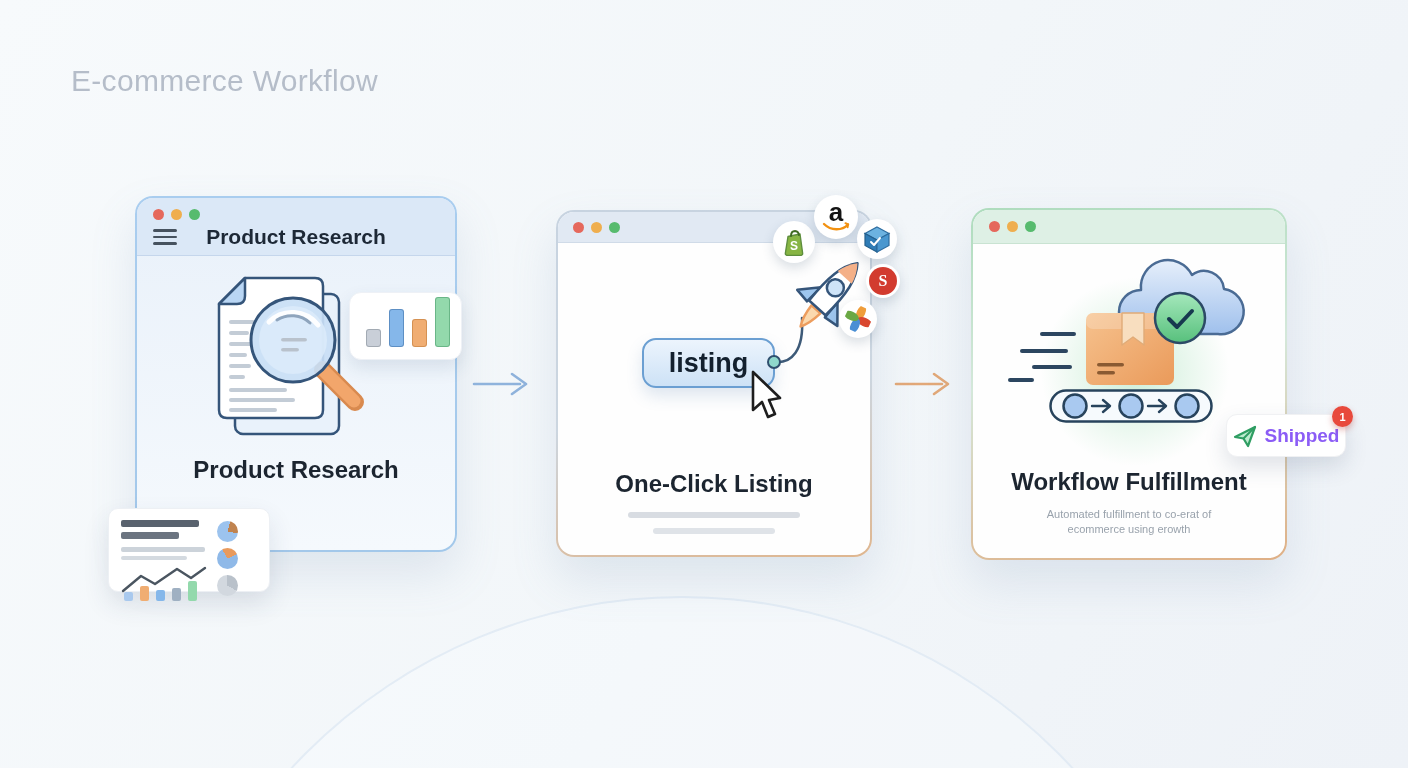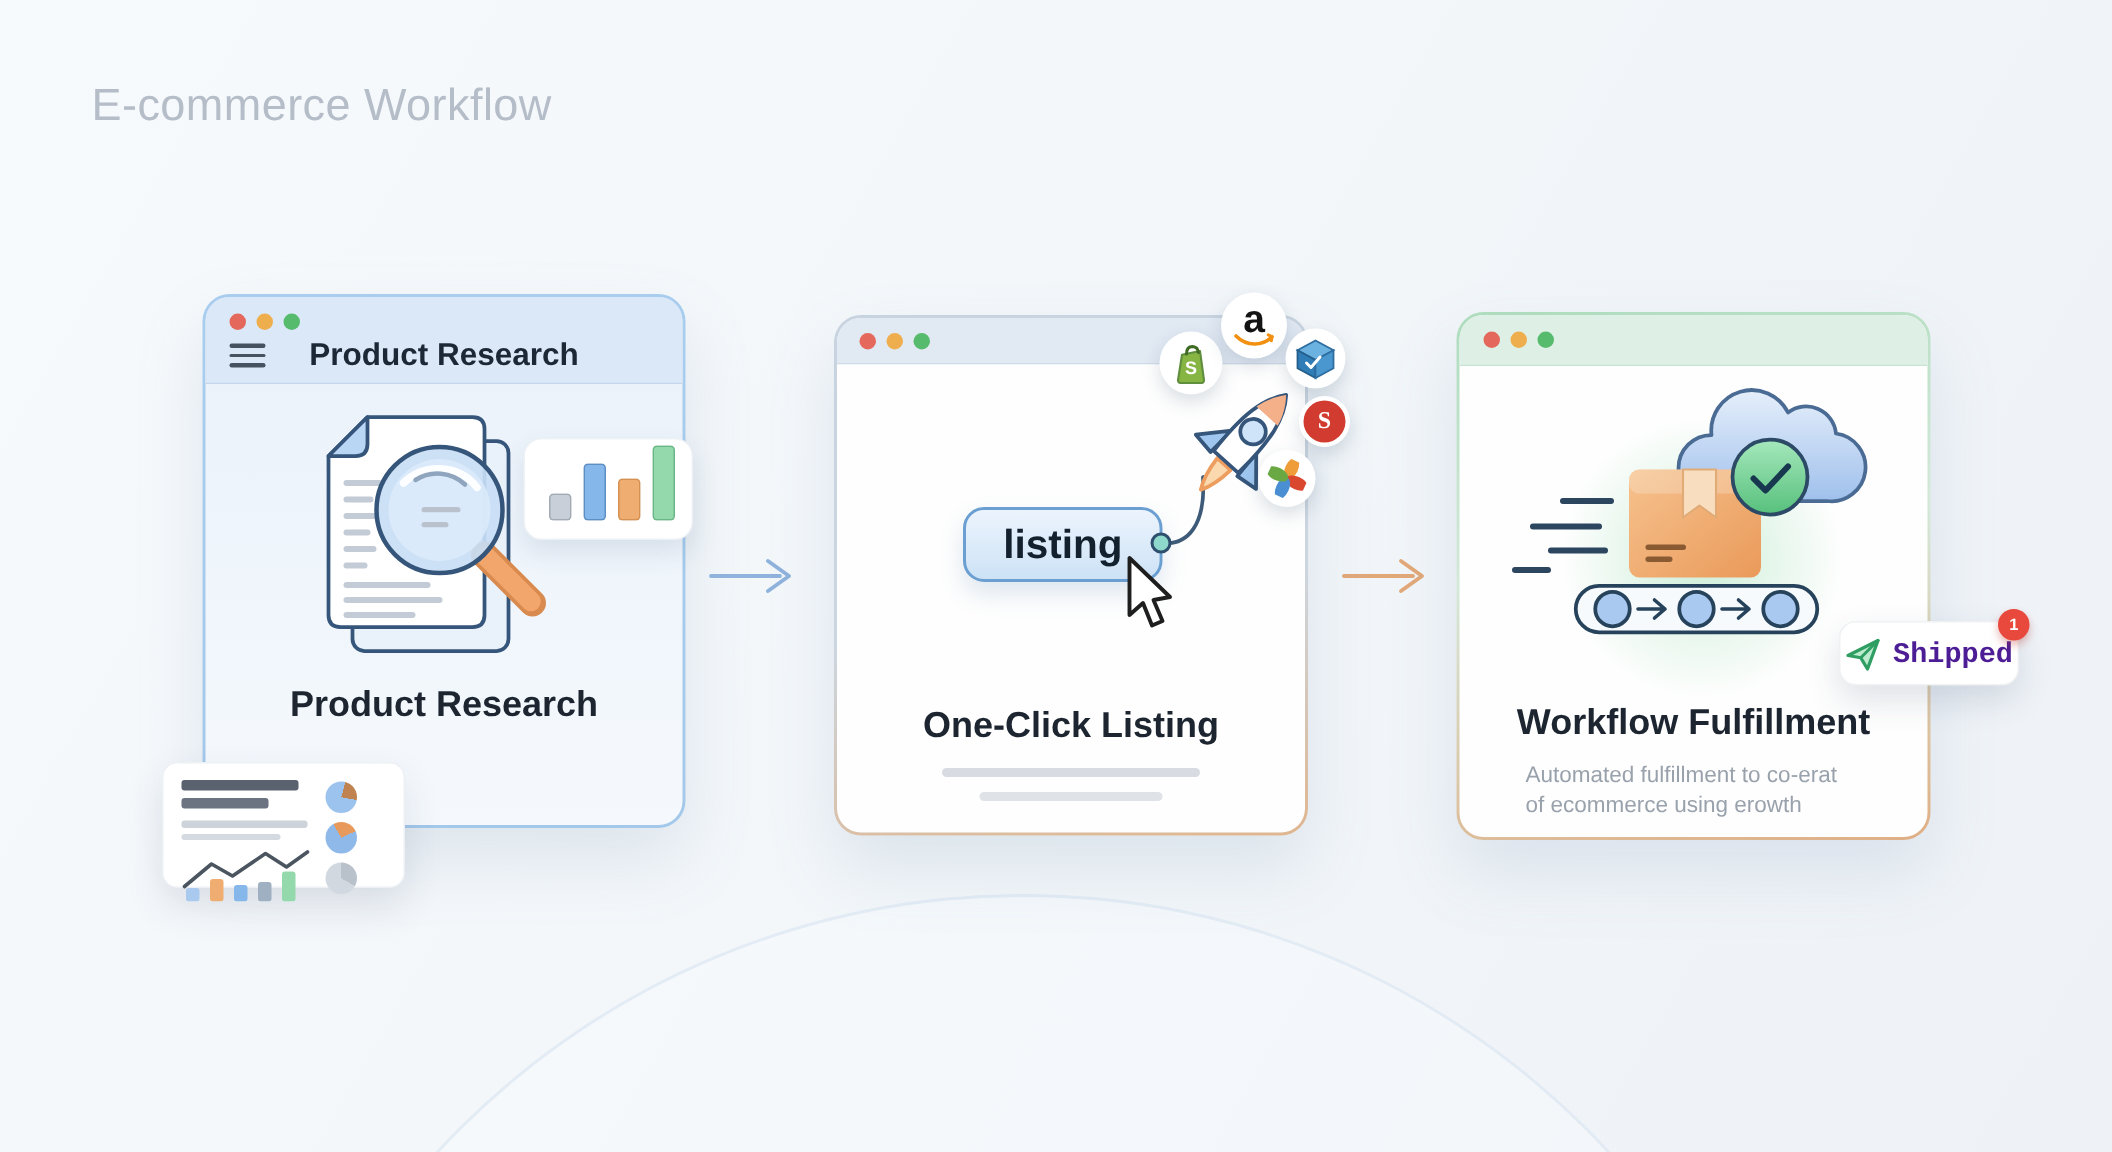--- a/index.html
+++ b/index.html
@@ -1,21 +1,21 @@
 <!DOCTYPE html>
 <html><head>
 <meta charset="utf-8">
 <style>
   html,body{margin:0;padding:0;}
   body{font-family:"Liberation Sans",sans-serif;}
   .stage{position:relative;width:1408px;height:768px;overflow:hidden;
     background:linear-gradient(120deg,#f7fafc 0%,#f2f6f9 55%,#eef2f7 100%);}
   .bg-arc{position:absolute;left:150px;top:596px;width:1060px;height:1060px;border-radius:50%;
     border:2px solid rgba(213,227,240,.6);background:rgba(250,252,254,.35);}
-  .page-title{position:absolute;left:57px;top:50px;margin:4px;font-size:30px;font-weight:500;
+  .page-title{position:absolute;left:57px;top:50px;margin:14px;font-size:30px;font-weight:500;
     color:#b5bdc9;letter-spacing:.3px;text-align:center;}
 
   
   .card{position:absolute;border-radius:18px;padding:2px;box-shadow:0 22px 45px rgba(110,140,180,.17);}
   .card-inner{position:relative;width:100%;height:100%;border-radius:16px;background:#fefefe;}
   .card1{left:135px;top:196px;width:318px;height:352px;background:linear-gradient(180deg,#a9cdef,#a3c8ea);}
   .card2{left:556px;top:210px;width:312px;height:343px;background:linear-gradient(170deg,#c7d3e0 0%,#ccd6e0 55%,#dfb68f 100%);}
   .card3{left:971px;top:208px;width:312px;height:348px;background:linear-gradient(170deg,#aedcbd 0%,#d4e8da 45%,#dfaf85 100%);}
   .card1 .card-inner{background:linear-gradient(180deg,#e9f1fa 0%,#f5f9fd 100%);}
 
@@ -28,21 +28,21 @@
   .dot{width:11px;height:11px;border-radius:50%;}
   .dot.r{background:#e5685c;} .dot.y{background:#efae4e;} .dot.g{background:#57bb6e;}
   .hamburger{position:absolute;left:16px;top:31px;width:24px;display:flex;flex-direction:column;gap:4px;}
   .hamburger span{display:block;height:2.6px;border-radius:2px;background:#46525f;}
   .chrome-title{position:absolute;left:0;right:0;top:27px;text-align:center;
     font-size:21px;font-weight:700;color:#1d2836;}
 
   .card-title{position:absolute;left:0;right:0;top:258px;text-align:center;
     font-size:24px;font-weight:700;color:#1c2530;}
   .card-sub{position:absolute;left:50%;top:297px;transform:translateX(-50%);width:224px;
-    text-align:left;font-size:15px;line-height:1.35;color:#99a2ac;}
+    text-align:center;font-size:11px;line-height:1.35;color:#99a2ac;}
 
   
   .illu1{position:absolute;left:68px;top:78px;overflow:visible;}
   .minichart{position:absolute;left:212px;top:94px;width:113px;height:68px;background:#fff;
     border:1px solid #eef1f6;border-radius:12px;box-shadow:0 8px 18px rgba(40,70,110,.12);
     display:flex;align-items:flex-end;gap:8px;padding:0 0 12px 16px;box-sizing:border-box;z-index:3;}
   .bar{width:13px;border-radius:3px;}
   .bar.b-gray{height:16px;background:#c9cfd8;border:1.5px solid rgba(90,100,112,.35);}
   .bar.b-blue{height:36px;background:#85b7ea;border:1.5px solid rgba(45,95,150,.45);}
   .bar.b-orange{height:26px;background:#f0ad72;border:1.5px solid rgba(180,110,45,.45);}
@@ -108,21 +108,21 @@
   .check{position:absolute;left:179px;top:80px;overflow:visible;z-index:3;}
   .speed span{position:absolute;height:3.5px;border-radius:2px;background:#2c4660;}
   .speed .sp1{left:67px;top:122px;width:36px;}
   .speed .sp2{left:47px;top:139px;width:48px;}
   .speed .sp3{left:59px;top:155px;width:40px;}
   .speed .sp4{left:35px;top:168px;width:26px;}
   .conveyor{position:absolute;left:76px;top:179px;overflow:visible;z-index:2;}
   .shipped{position:absolute;left:253px;top:204px;width:118px;height:41px;background:#fff;
     border-radius:11px;border:1px solid #f0f1f3;box-shadow:0 10px 22px rgba(50,70,100,.15);
     display:flex;align-items:center;justify-content:center;gap:8px;z-index:6;cursor:pointer;}
-  .shipped-label{font-size:19px;font-weight:700;color:#4c1d95;font-family:Liberation Mono, monospace;}
+  .shipped-label{font-size:19px;font-weight:700;color:#8b5cf6;}
   .notif{position:absolute;right:-8px;top:-9px;width:21px;height:21px;border-radius:50%;
     background:#e8493c;color:#fff;font-size:11px;font-weight:700;display:flex;align-items:center;
     justify-content:center;box-shadow:0 3px 6px rgba(180,50,40,.35);}
 </style>
 </head>
 <body>
 
 <div class="stage">
   <div class="bg-arc"></div>
   <h1 class="page-title">E-commerce Workflow</h1>

